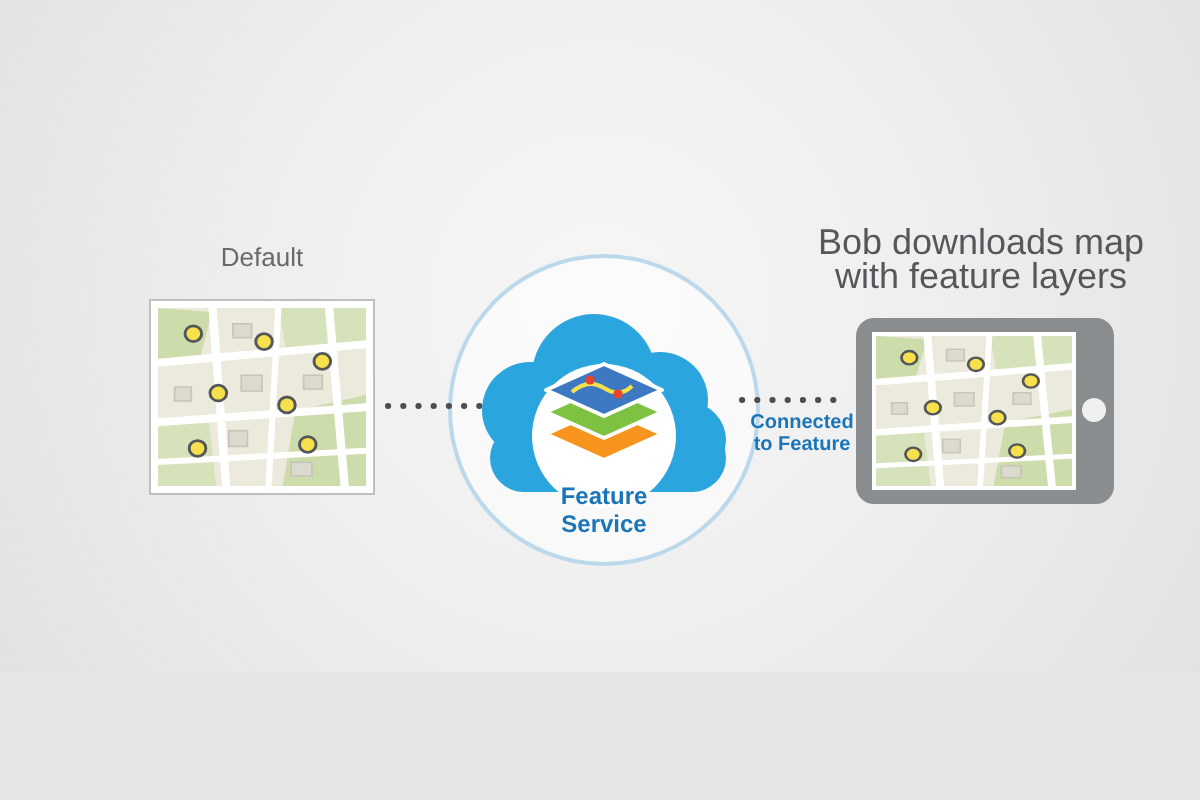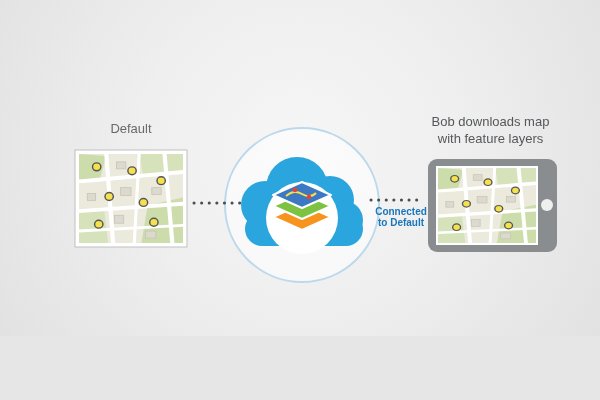--- a/index.html
+++ b/index.html
@@ -32,21 +32,21 @@
     text-align:center;font-size:12px;line-height:14px;
     color:#1b76b9;font-weight:600;
   }
   .connector-label{
     left:366px;top:206px;width:70px;
     text-align:center;font-size:10px;line-height:11px;
     color:#1b76b9;font-weight:600;
   }
   .right-caption{
     left:408px;top:113px;width:165px;
-    text-align:center;font-size:13px;line-height:17px;color:#55575a;
+    text-align:center;font-size:18px;line-height:17px;color:#55575a;
   }
 </style>
 </head>
 <body>
 
 <div class="stage">
 
   <svg class="scene" width="600" height="400" viewBox="0 0 600 400">
     <defs>
       <symbol id="map-thumb" viewBox="0 0 100 90" preserveAspectRatio="none">
@@ -119,20 +119,22 @@
       <rect x="428" y="159" width="129" height="93" rx="9" fill="#8a8d8f"></rect>
       <rect x="436" y="166" width="102" height="79" fill="#ffffff"></rect>
       <use href="#map-thumb" x="438" y="168" width="98" height="75"></use>
       <circle cx="547" cy="205" r="6" fill="#eef0f0"></circle>
     </g>
   </svg>
 
   <p class="overlay default-label">Default</p>
 
 
+  <p class="overlay feature-service multiline">Feature
+Service</p>
 
   <p class="overlay connector-label multiline">Connected
-to Default</p>
+to Feature</p>
 
   <p class="overlay right-caption multiline">Bob downloads map
 with feature layers</p>
 
 </div>
 
 </body></html>

